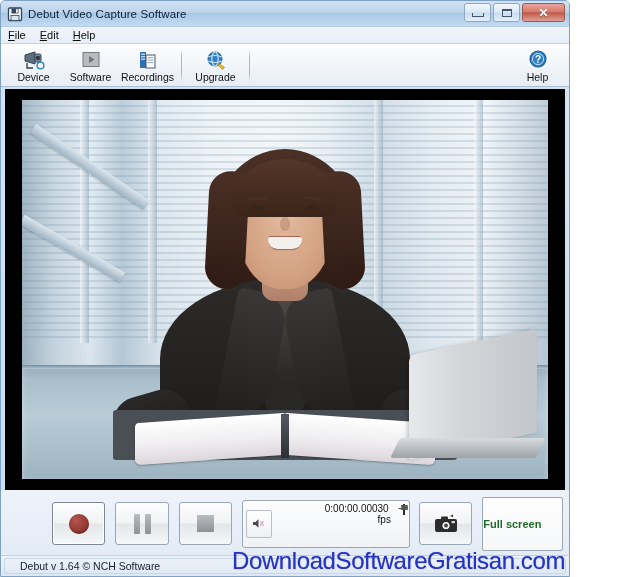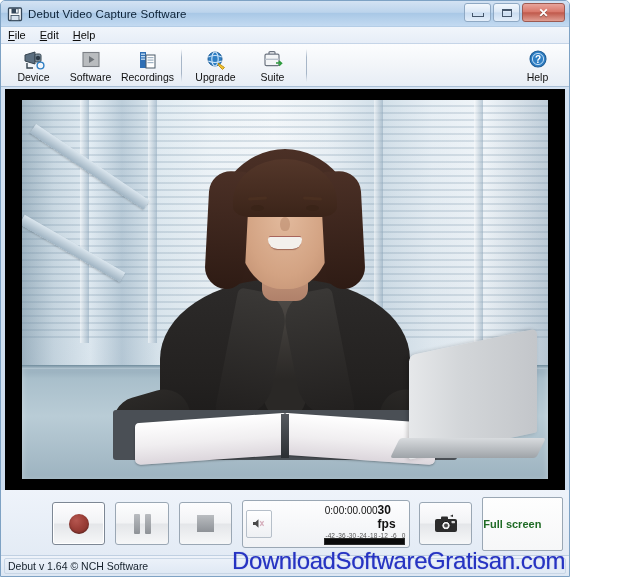--- a/index.html
+++ b/index.html
@@ -342,24 +342,24 @@
     box-sizing: border-box;
     margin-right: 9px;
   }
   .mute-btn {
     width: 24px; height: 26px; flex: 0 0 auto;
     border: 1px solid #b6bfc9; border-radius: 2px;
     background: linear-gradient(to bottom,#ffffff,#eef0f3);
     display:flex; align-items:center; justify-content:center;
     margin-right: 4px;
   }
-  .meter-col { flex: 1 1 auto; display:flex; flex-direction:column; height: 100%; justify-content: center; margin-left: 48px; }
+  .meter-col { flex: 1 1 auto; display:flex; flex-direction:row; height: 100%; justify-content: center; margin-left: 48px; }
   .meter-top { display:flex; justify-content: space-between; align-items: baseline; padding: 0 1px 0 1px; }
   .timecode { font-size: 10px; color: #111; font-family: "Liberation Sans", sans-serif; }
-  .fps { font-size: 12px; color: #111; font-weight: bold; }
+  .fps { font-size: 10px; color: #111; }
   .scale { position: relative; height: 9px; margin-top: 1px; }
   .scale span {
     position: absolute; top: 0;
     font-size: 6.5px; color: #555;
     transform: translateX(-50%);
     white-space: nowrap;
   }
   .vu {
     height: 11px; margin-top: 1px;
     background: #0a0a0a;
@@ -382,21 +382,21 @@
   }
 
   
   .statusbar {
     position: absolute;
     left: 0; right: 0; bottom: 0;
     height: 21px;
     background: linear-gradient(to bottom, #eef3fa 0%, #dde7f3 100%);
     border-top: 1px solid #c0d0e2;
     display: flex; align-items: center;
-    padding-left: 7px;
+    padding-left: 19px;
     box-sizing: border-box;
   }
   .status-text { font-size: 10.5px; color: #15202b; white-space: nowrap; }
   .status-sunken {
     position: absolute; left: 3px; right: 3px; top: 2px; bottom: 2px;
     border: 1px solid #c8d6e6;
     border-radius: 2px;
     pointer-events: none;
   }
 
@@ -501,31 +501,20 @@
           <circle cx="11" cy="10" r="7" fill="#2f7fc4" stroke="#1d5c96" stroke-width="1"></circle>
           <path d="M4.2 8 Q11 5 17.8 8" fill="none" stroke="#cfe6fa" stroke-width="1.1"></path>
           <path d="M4.2 12 Q11 15 17.8 12" fill="none" stroke="#cfe6fa" stroke-width="1.1"></path>
           <ellipse cx="11" cy="10" rx="3.2" ry="7" fill="none" stroke="#cfe6fa" stroke-width="1.1"></ellipse>
           <path d="M14 14 L20.5 18.5 L18.5 20.5 L14.6 16.6 Z" fill="#f2c230" stroke="#b98c11" stroke-width="0.9"></path>
         </svg>
       </div>
       <div class="tb-label">Upgrade</div>
     </div>
 
-    <div class="tb-btn">
-      <div class="tb-icon">
-        <svg width="24" height="22" viewBox="0 0 24 22">
-          <path d="M8 5 L8 3.6 a1 1 0 0 1 1 -1 h4 a1 1 0 0 1 1 1 L14 5" fill="none" stroke="#6c7480" stroke-width="1.2"></path>
-          <rect x="4" y="5.2" width="14" height="11.5" rx="1.4" fill="#f3f5f7" stroke="#6c7480" stroke-width="1.2"></rect>
-          <rect x="4" y="9.6" width="14" height="1.4" fill="#b9c1cb"></rect>
-          <path d="M15 14 L19.5 14 M18 12 L20.5 14.3 L18 16.6" fill="none" stroke="#2f9b3e" stroke-width="1.6"></path>
-        </svg>
-      </div>
-      <div class="tb-label">Suite</div>
-    </div>
 
     <div class="tb-sep"></div>
     <div class="tb-spacer"></div>
 
     <div class="tb-btn">
       <div class="tb-icon">
         <svg width="24" height="22" viewBox="0 0 24 22">
           <circle cx="12" cy="10" r="8" fill="#2f7fc4" stroke="#1d5c96" stroke-width="1.1"></circle>
           <circle cx="12" cy="10" r="5.6" fill="none" stroke="#bfdcf5" stroke-width="1"></circle>
           <text x="12" y="14" font-family="Liberation Sans, sans-serif" font-size="10" font-weight="bold" fill="#ffffff" text-anchor="middle">?</text>

